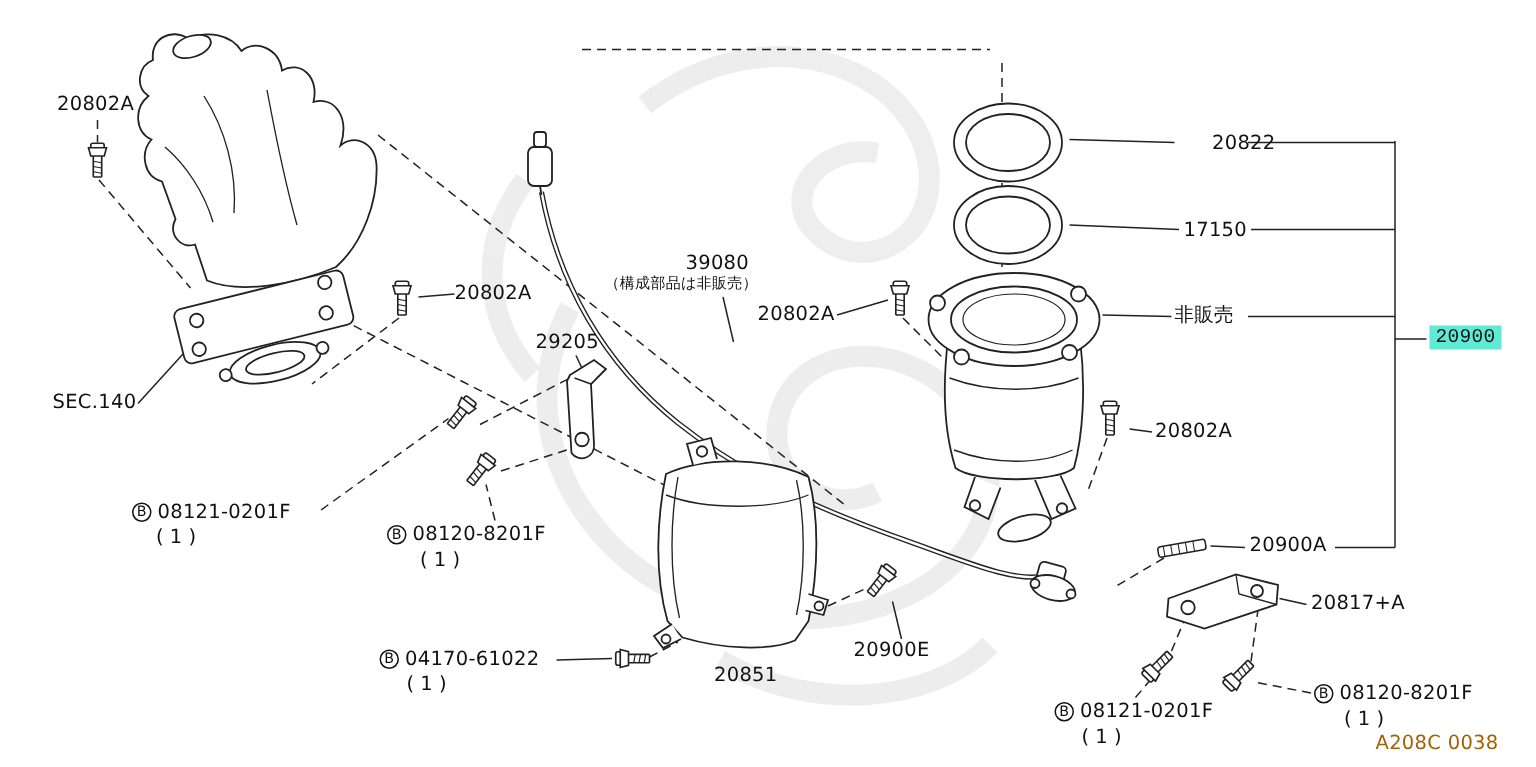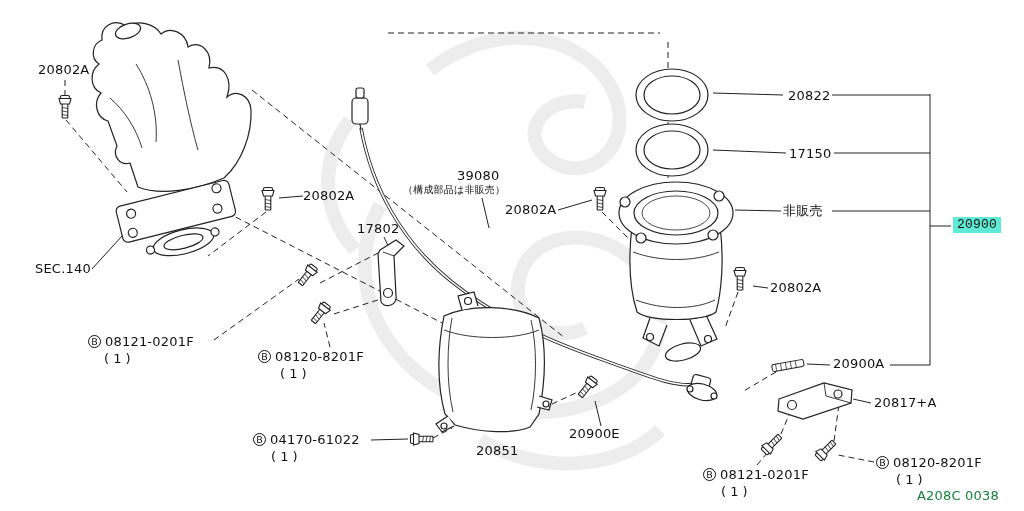--- a/index.html
+++ b/index.html
@@ -12,21 +12,21 @@
   #art { position:absolute; left:0; top:0; }
   .lbl { position:absolute; white-space:nowrap; line-height:1.05; letter-spacing:0.2px; }
   .sm  { font-size:10px; }
   .hl  { background:#5eead4; padding:1px 4px;font-family:Liberation Mono, monospace; }
   .qty { position:absolute; white-space:nowrap; }
   .cb  {
     display:inline-block; width:13px; height:13px; border:1px solid #111;
     border-radius:50%; font-size:9.5px; line-height:12px; text-align:center;
     vertical-align:1px; margin-right:4px;
   }
-  .code { color:#15803d; }
+  .code { color:#a16207; }
 </style>
 </head>
 <body>
 
 <div id="stage">
 
   <svg id="art" width="1024" height="511" viewBox="0 0 1024 511">
     <defs>
       <g id="bolt">
         <rect x="-4.5" y="-8.5" width="9" height="3.5" rx="1.5" fill="#fff"></rect>
@@ -194,22 +194,22 @@
       <use href="#bolt" transform="translate(824,452) rotate(-135)"></use>
     </g>
   </svg>
 
   <div class="lbl" style="left:38px;top:63px">20802A</div>
   <div class="lbl" style="left:35px;top:262px">SEC.140</div>
   <div class="lbl" style="left:303px;top:189px">20802A</div>
   <div class="lbl" style="left:457px;top:169px">39080</div>
   <div class="lbl sm" style="left:403px;top:185px">（構成部品は非販売）</div>
   <div class="lbl" style="left:505px;top:203px">20802A</div>
-  <div class="lbl" style="left:357px;top:222px">17802</div>
-  <div class="lbl" style="left:788px;top:89px">20822</div>
+  <div class="lbl" style="left:357px;top:222px">29205</div>
+  <div class="lbl" style="left:808px;top:89px">20822</div>
   <div class="lbl" style="left:789px;top:147px">17150</div>
   <div class="lbl" style="left:783px;top:204px">非販売</div>
   <div class="lbl hl" style="left:953px;top:217px">20900</div>
   <div class="lbl" style="left:770px;top:281px">20802A</div>
   <div class="lbl" style="left:476px;top:444px">20851</div>
   <div class="lbl" style="left:569px;top:427px">20900E</div>
   <div class="lbl" style="left:833px;top:357px">20900A</div>
   <div class="lbl" style="left:874px;top:396px">20817+A</div>
 
   <div class="lbl" style="left:88px;top:335px">

